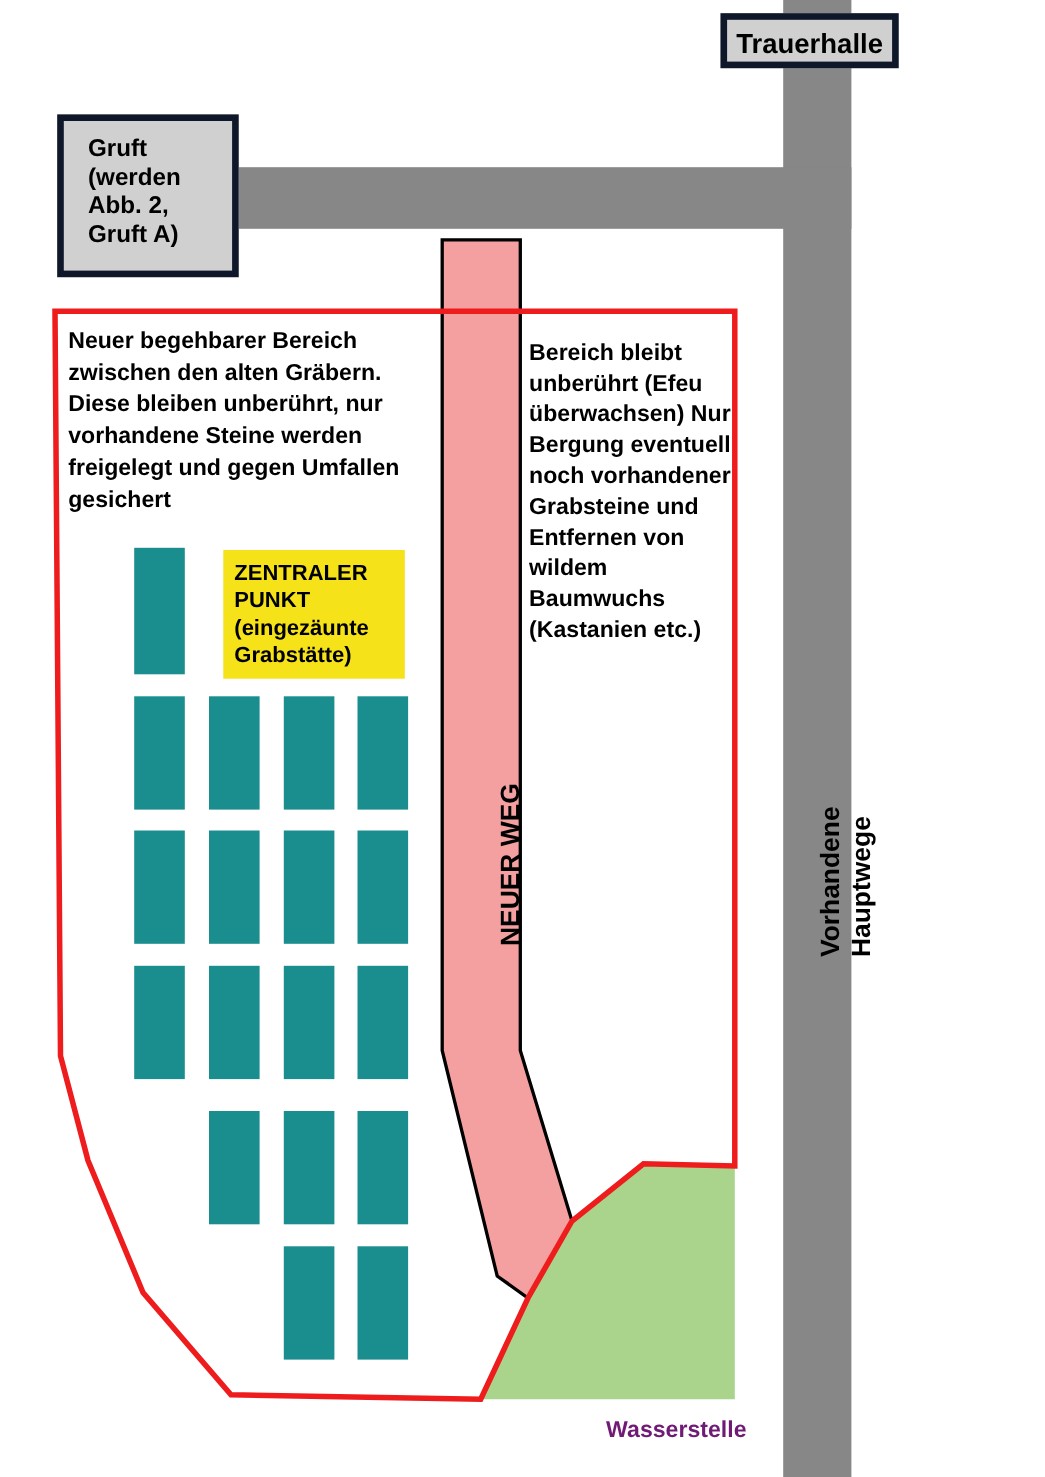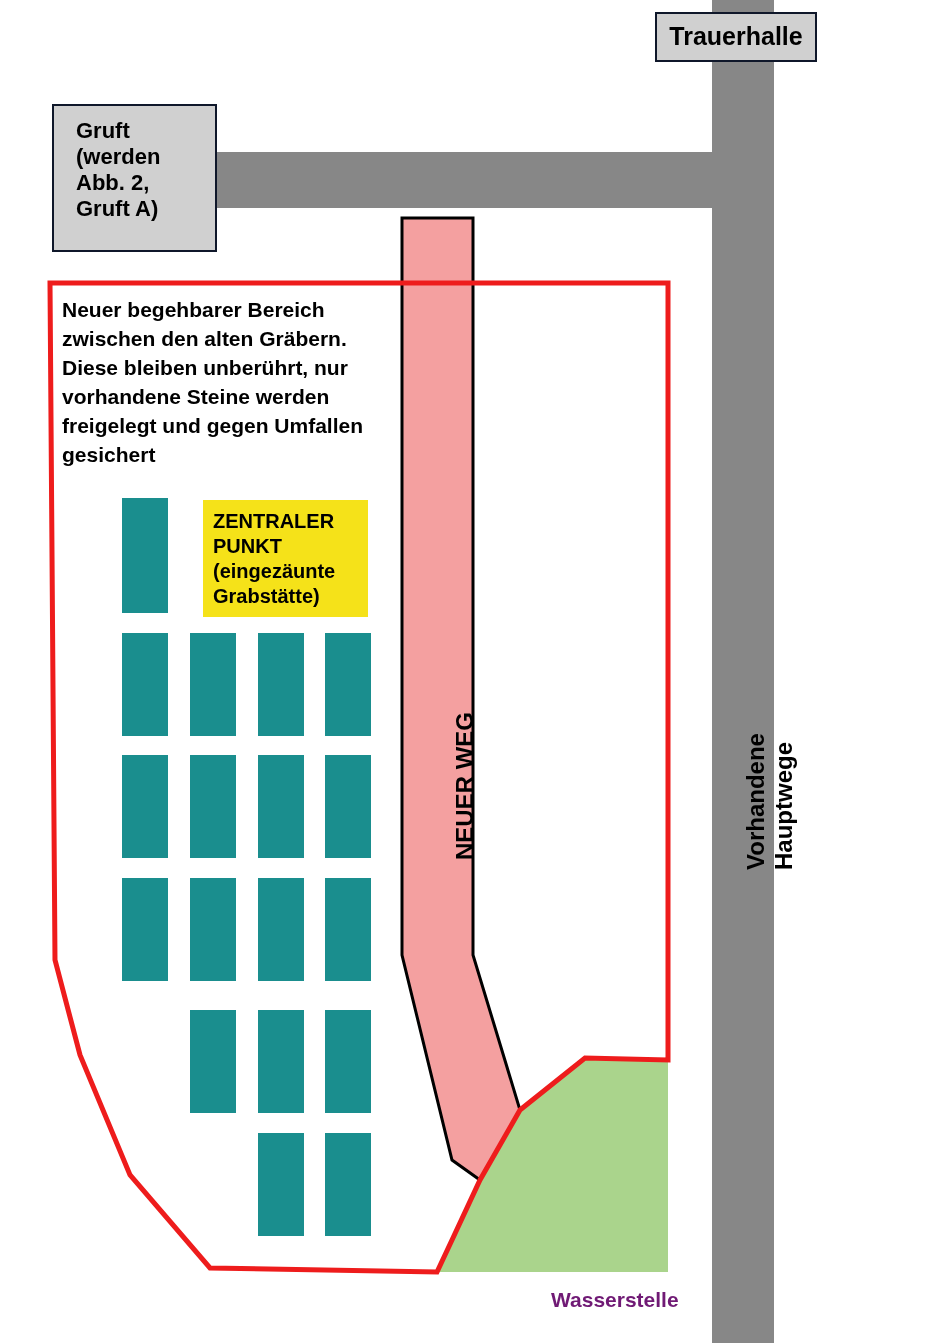--- a/index.html
+++ b/index.html
@@ -20,21 +20,21 @@
   svg.layer {
     position: absolute;
     left: 0;
     top: 0;
     width: 950px;
     height: 1343px;
   }
   .boxlabel {
     position: absolute;
     background: #d0d0d0;
-    border: 2px solid #0f172a;
+    border: 6px solid #0f172a;
     font-weight: bold;
     color: #000000;
     box-sizing: border-box;
   }
   #trauerhalle-box {
     left: 655px;
     top: 12px;
     width: 162px;
     height: 50px;
     font-size: 25px;
@@ -162,20 +162,21 @@
 
   <div class="boxlabel" id="trauerhalle-box">Trauerhalle</div>
 
   <div class="boxlabel" id="gruft-box" style="white-space: pre-line;">Gruft
 (werden
 Abb. 2,
 Gruft A)</div>
 
   <div class="textblock" id="left-note">Neuer begehbarer Bereich zwischen den alten Gräbern. Diese bleiben unberührt, nur vorhandene Steine werden freigelegt und gegen Umfallen gesichert</div>
 
+  <div class="textblock" id="right-note">Bereich bleibt unberührt (Efeu überwachsen) Nur Bergung eventuell noch vorhandener Grabsteine und Entfernen von wildem Baumwuchs (Kastanien etc.)</div>
 
   <div id="zentraler-punkt">ZENTRALER PUNKT
 (eingezäunte
 Grabstätte)</div>
 
   <div class="rotated" id="neuer-weg-label">NEUER WEG</div>
 
   <div class="rotated" id="hauptwege-label">Vorhandene Hauptwege</div>
 
 

